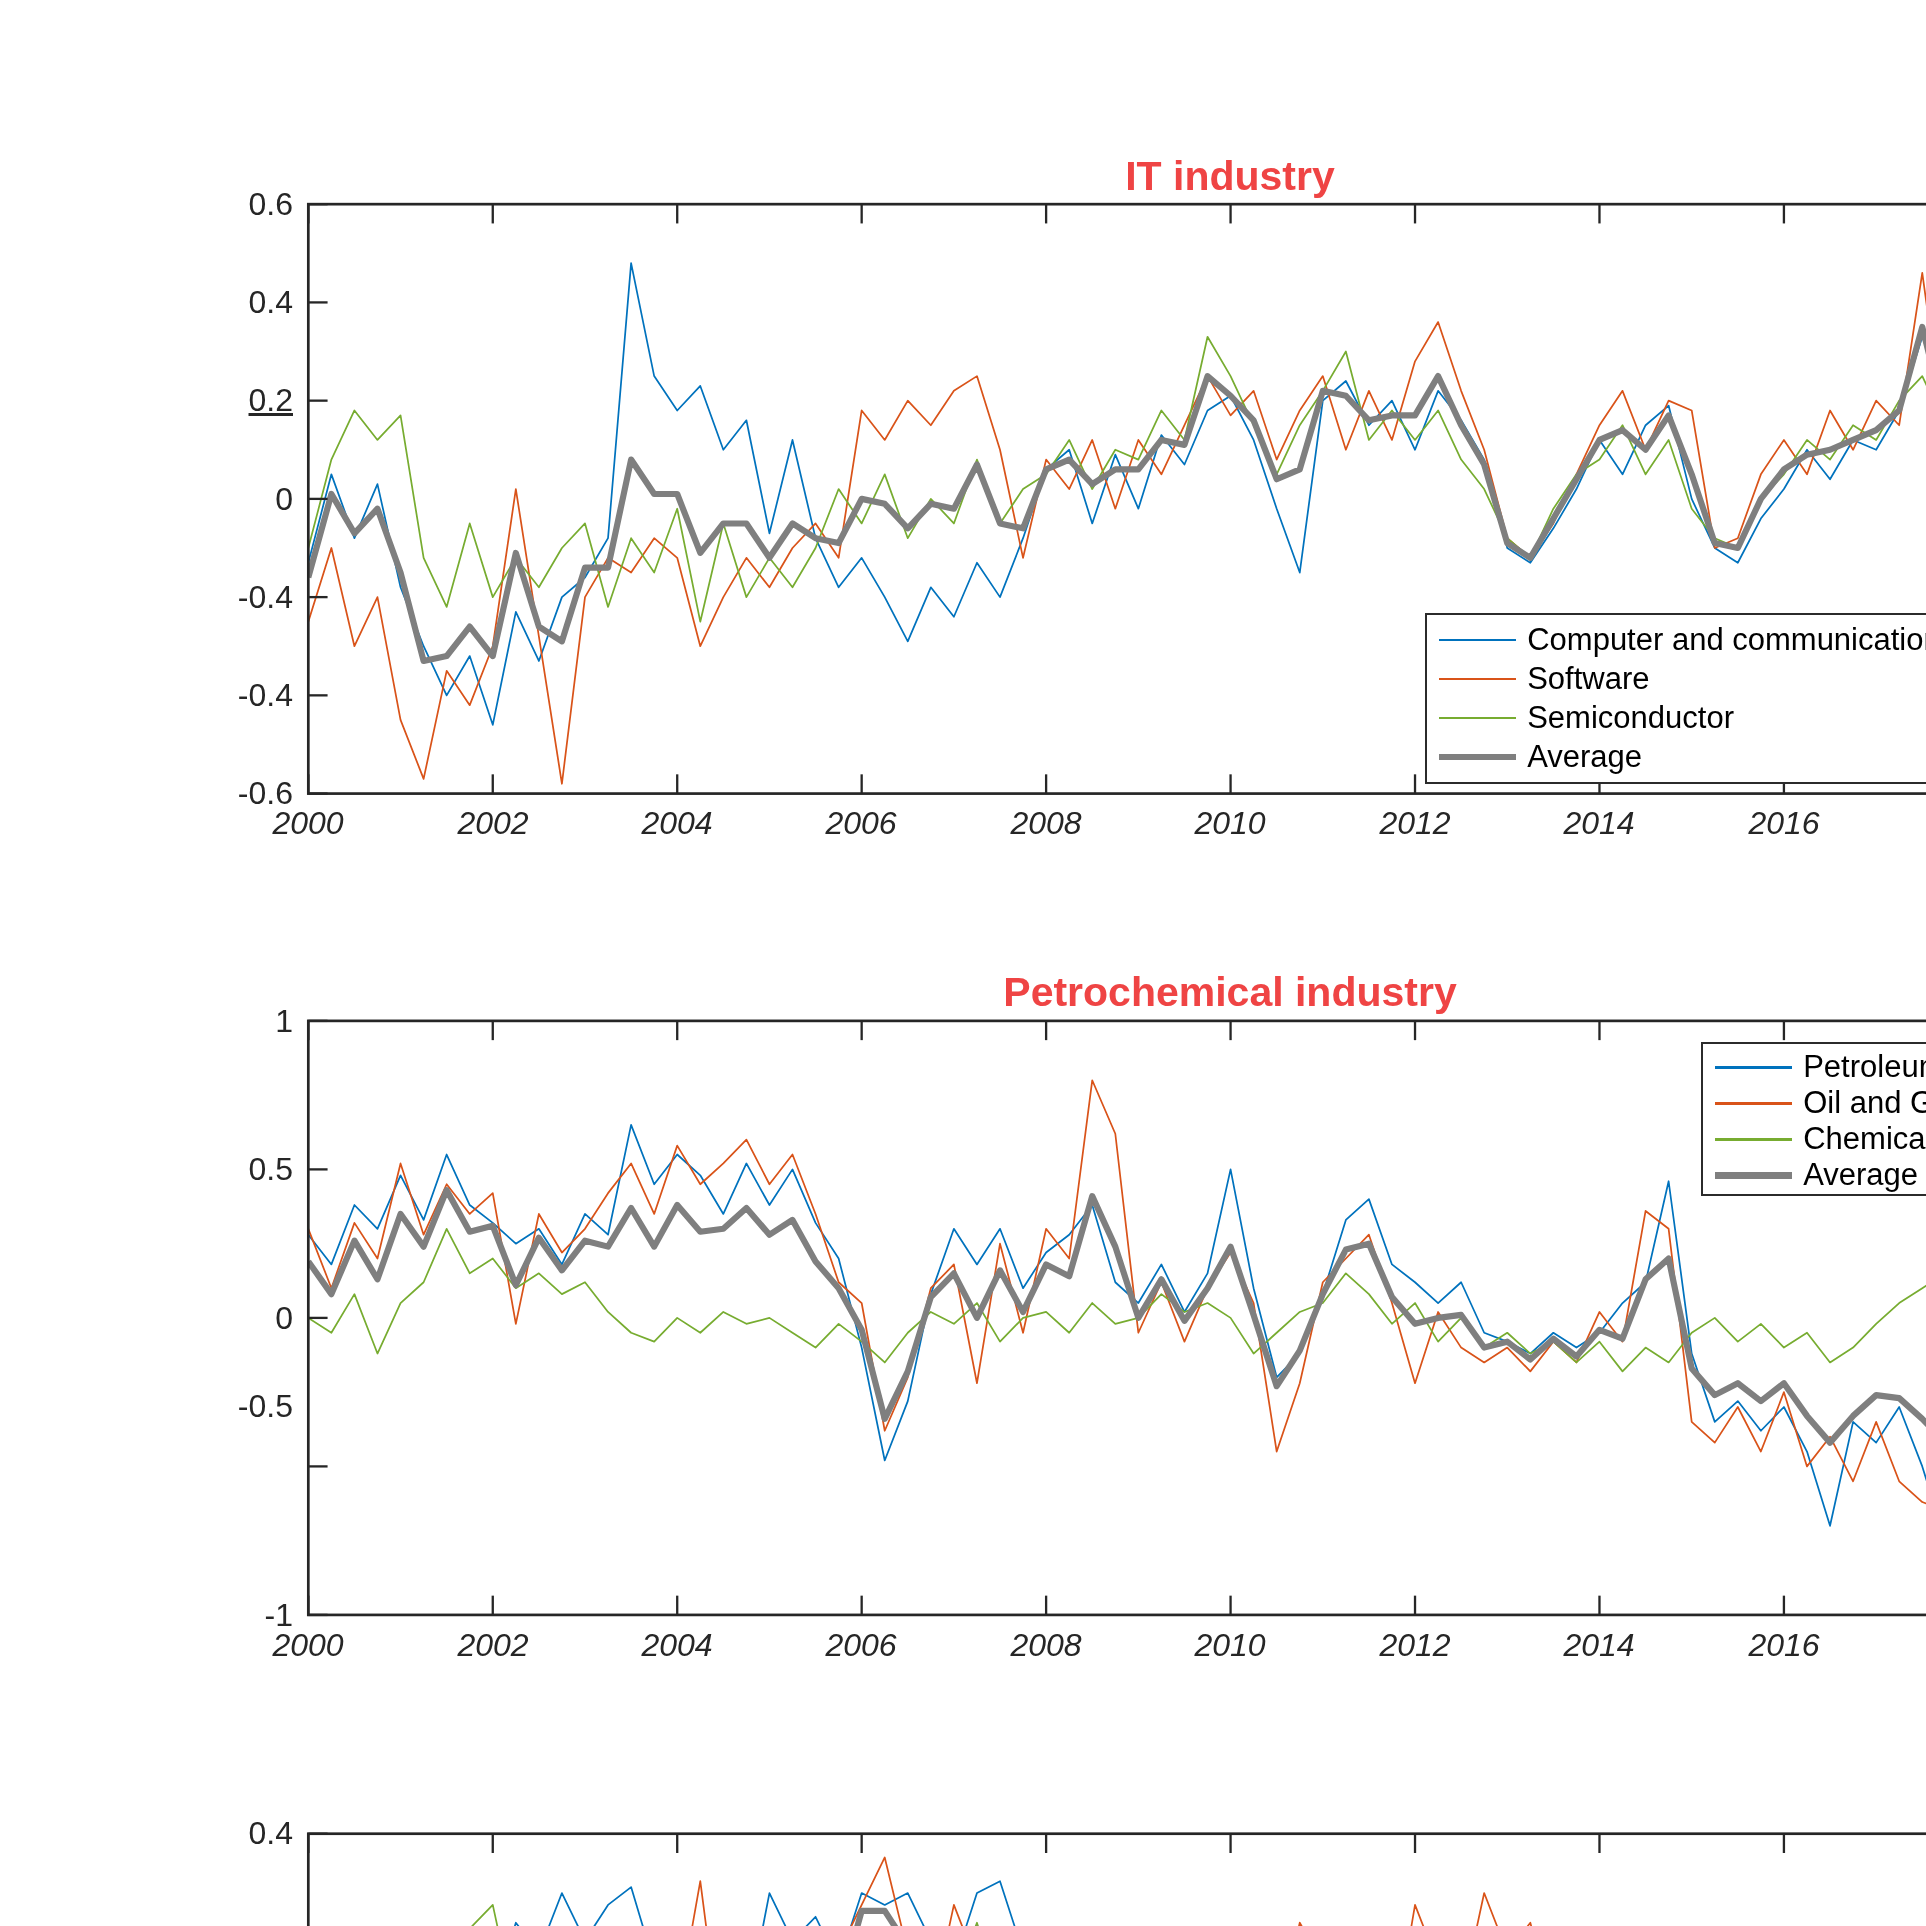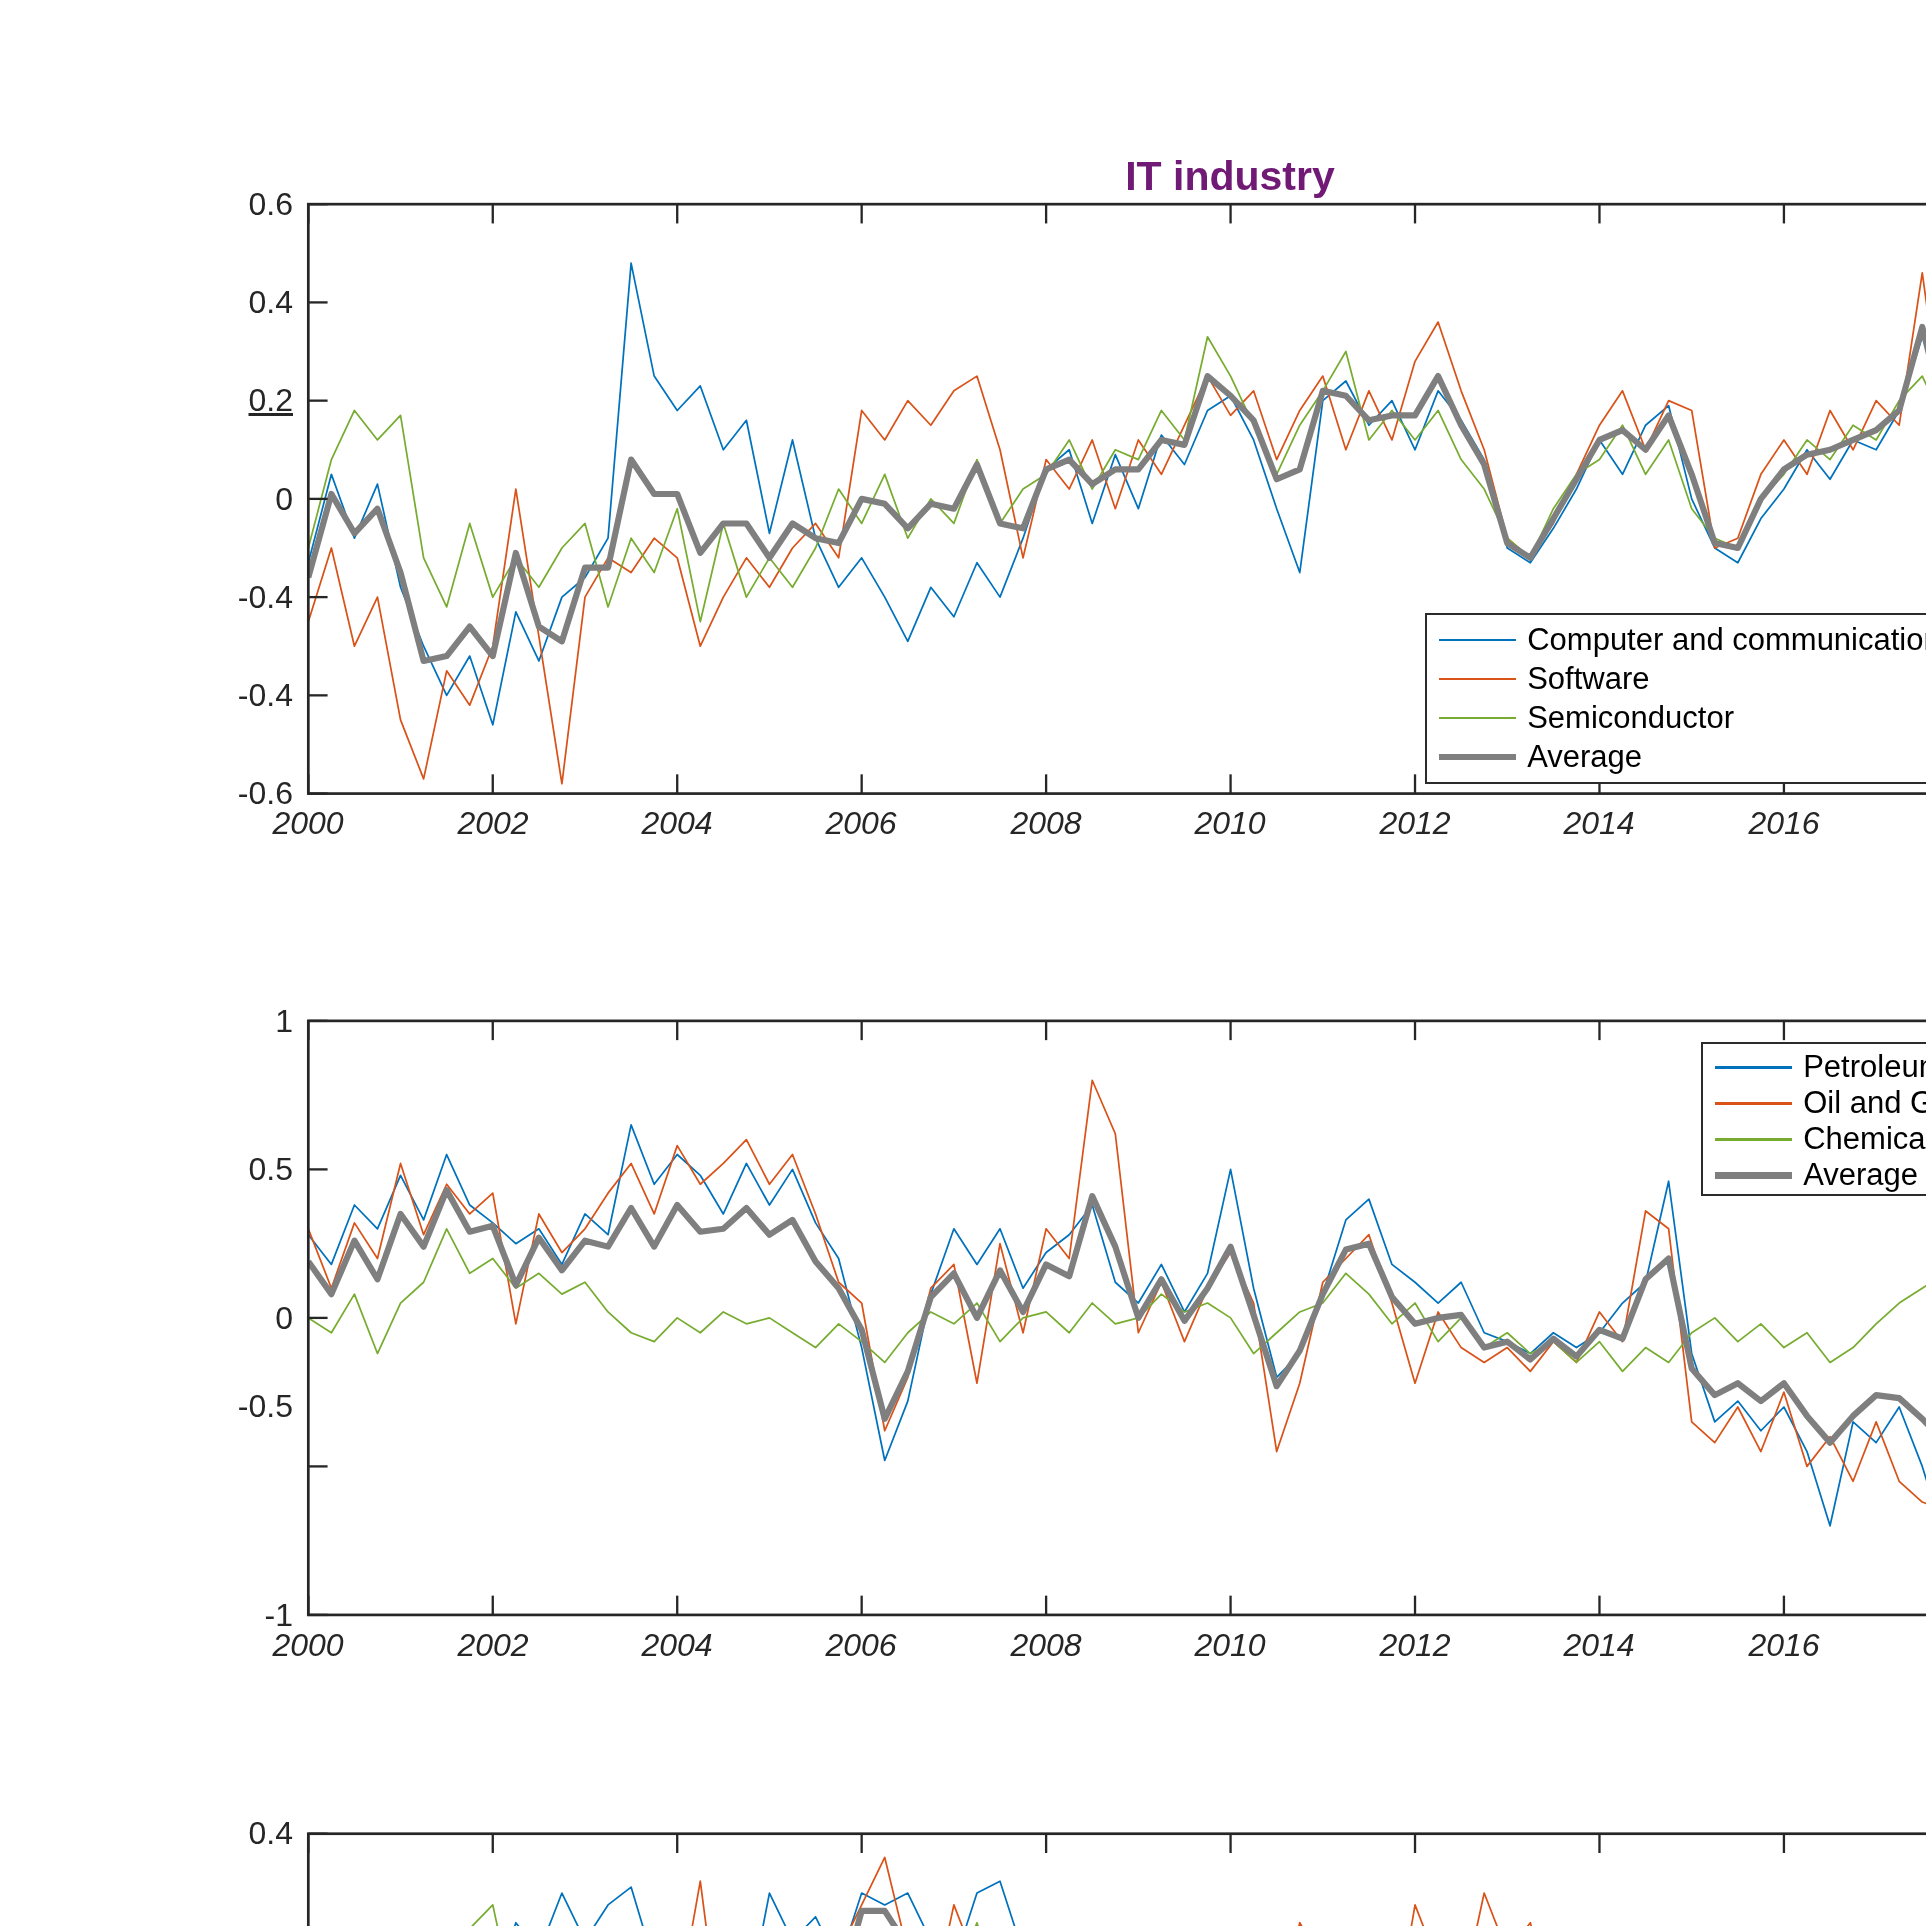--- a/index.html
+++ b/index.html
@@ -21,21 +21,21 @@
     position: absolute;
     left: 0;
     top: 0;
   }
   .chart-title {
     position: absolute;
     left: 1230px;
     transform: translateX(-50%);
     font-size: 41px;
     font-weight: bold;
-    color: #701a75;
+    color: #ef4444;
     white-space: nowrap;
     line-height: 1.15;
   }
   .t0 { top: 153px; }
   .t1 { top: 969px; }
   .t2 { top: 1783px; }
   .tick-label {
     position: absolute;
     color: #262626;
     font-size: 32px;
@@ -213,20 +213,21 @@
       <line x1="5588" y1="5376" x2="5538" y2="5376" stroke="#262626" stroke-width="6"></line>
       <line x1="800" y1="5684" x2="850" y2="5684" stroke="#262626" stroke-width="6"></line>
       <line x1="5588" y1="5684" x2="5538" y2="5684" stroke="#262626" stroke-width="6"></line>
       <line x1="800" y1="5992" x2="850" y2="5992" stroke="#262626" stroke-width="6"></line>
       <line x1="5588" y1="5992" x2="5538" y2="5992" stroke="#262626" stroke-width="6"></line>
       <line x1="800" y1="6300" x2="850" y2="6300" stroke="#262626" stroke-width="6"></line>
       <line x1="5588" y1="6300" x2="5538" y2="6300" stroke="#262626" stroke-width="6"></line>
     </svg>
 
   <div class="chart-title t0">IT industry</div>
+  <div class="chart-title t1">Petrochemical industry</div>
 
   <div class="legend" id="legend-0">
     <div class="lg-row">
       <span class="lg-line c-blue"></span>
       <span class="lg-text">Computer and communications equipment</span>
     </div>
     <div class="lg-row">
       <span class="lg-line c-orange"></span>
       <span class="lg-text">Software</span>
     </div>

